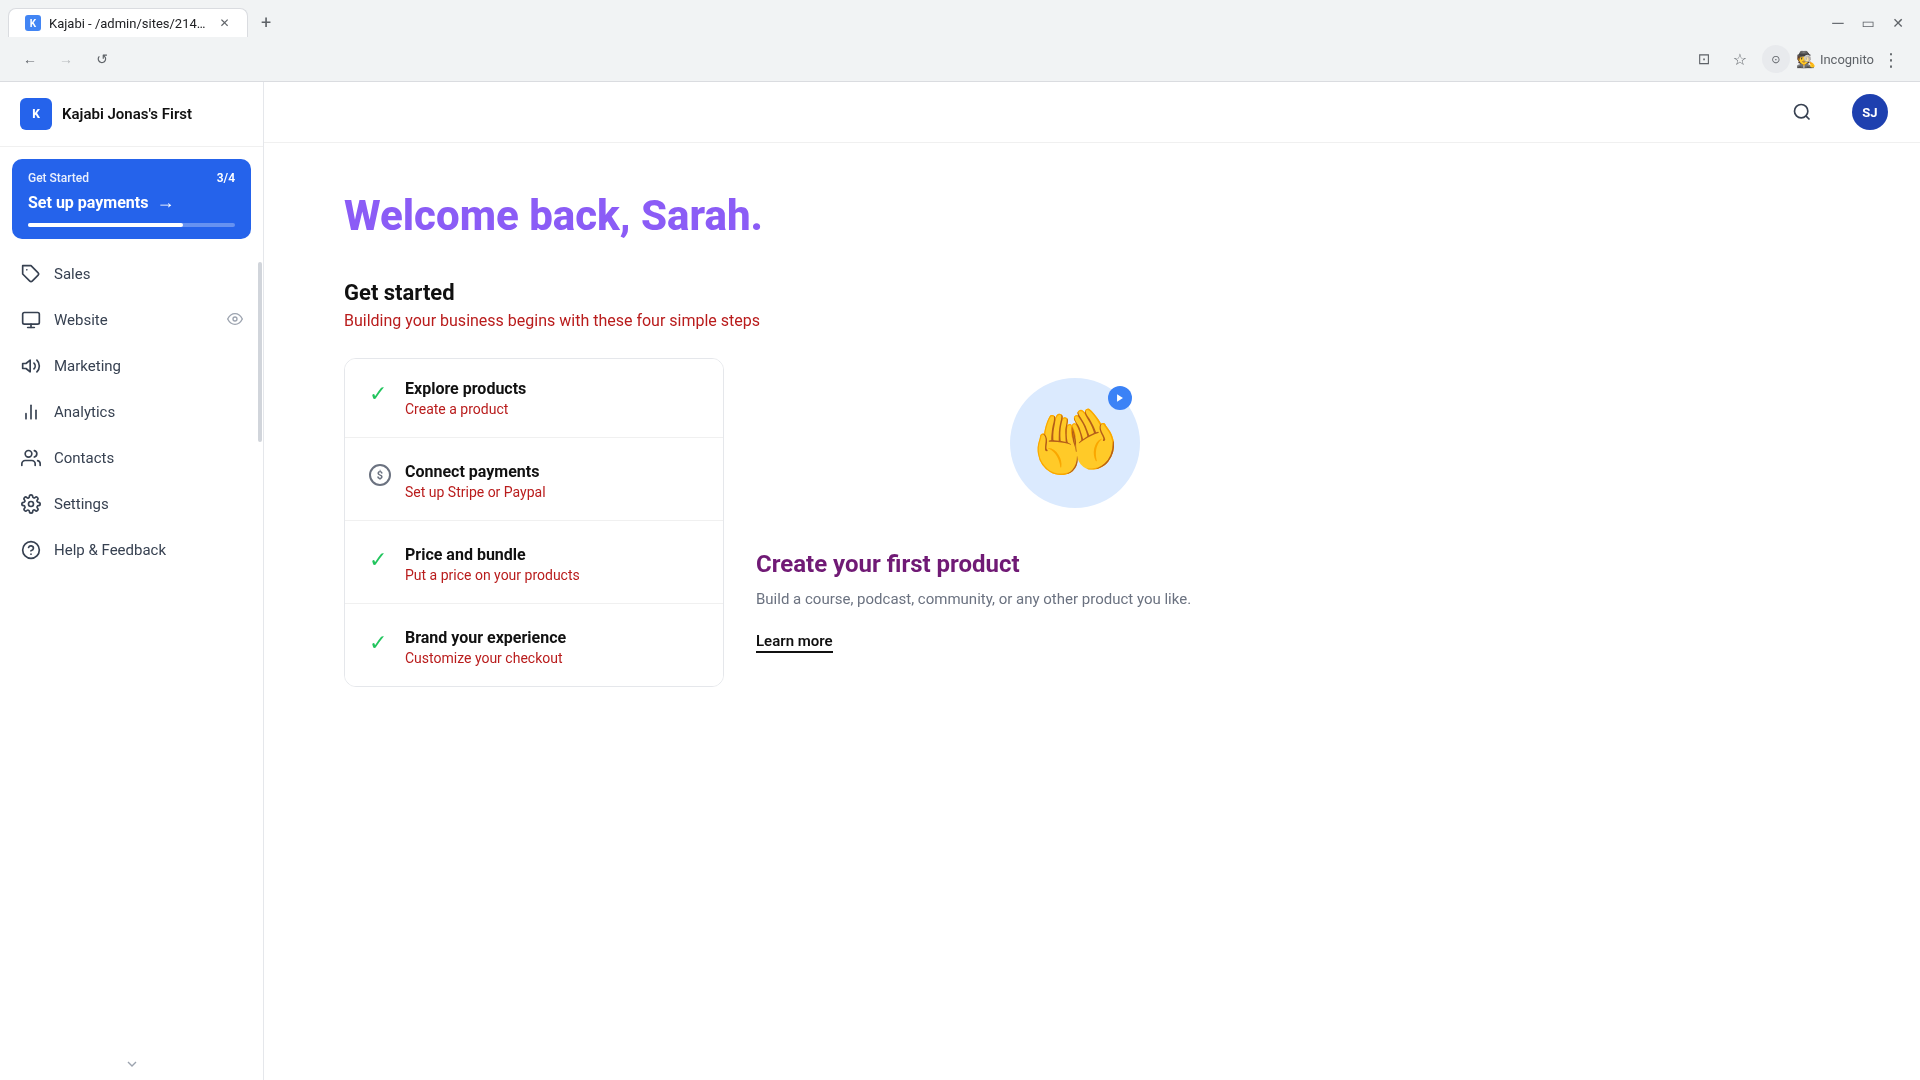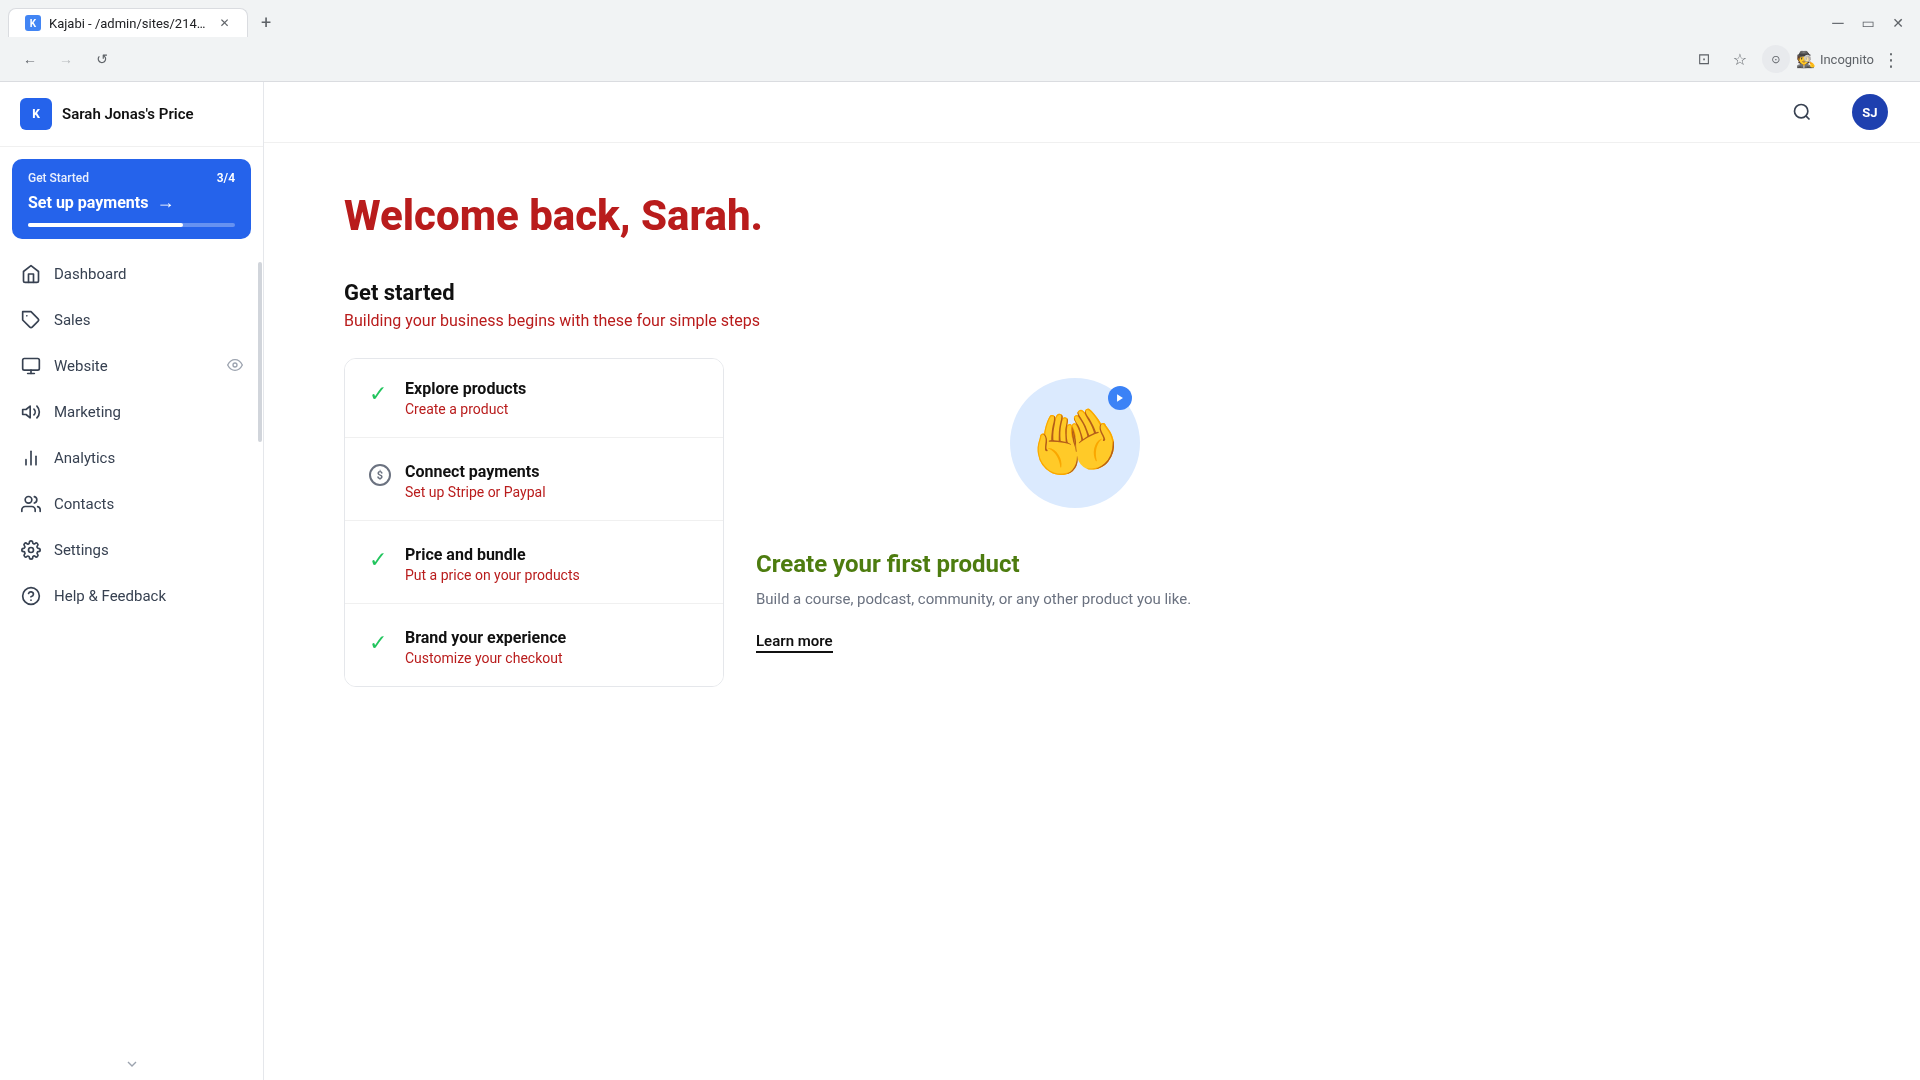--- a/index.html
+++ b/index.html
@@ -53,42 +53,42 @@
     .main::-webkit-scrollbar-thumb { background: #d1d5db; border-radius: 4px; }
 
     
     .app-topbar { display: flex; align-items: center; justify-content: flex-end; padding: 12px 32px; border-bottom: 1px solid #f0f0f0; background: #fff; position: sticky; top: 0; z-index: 10; }
     .topbar-right { display: flex; align-items: center; gap: 32px; }
     .search-icon-btn { width: 36px; height: 36px; border-radius: 50%; display: flex; align-items: center; justify-content: center; cursor: pointer; color: #374151; font-size: 18px; }
     .avatar { width: 36px; height: 36px; border-radius: 50%; background: #1e40af; display: flex; align-items: center; justify-content: center; color: white; font-size: 13px; font-weight: 700; cursor: pointer; }
 
     
     .dashboard-content { padding: 48px 80px; max-width: 1200px; }
-    .welcome-title { font-size: 42px; font-weight: 800; color: #b91c1c; margin-bottom: 40px; }
+    .welcome-title { font-size: 42px; font-weight: 800; color: #8b5cf6; margin-bottom: 40px; }
     .get-started-section { margin-bottom: 32px; }
     .section-title { font-size: 22px; font-weight: 700; color: #111; margin-bottom: 6px; }
     .section-subtitle { font-size: 16px; color: #b91c1c; margin-bottom: 28px; }
 
     .steps-grid { display: grid; grid-template-columns: 380px 1fr; gap: 32px; }
     .steps-list { display: flex; flex-direction: column; gap: 4px; border: 1px solid #e5e7eb; border-radius: 12px; overflow: hidden; }
     .step-item { display: flex; align-items: flex-start; gap: 14px; padding: 20px 24px; background: #fff; border-bottom: 1px solid #f0f0f0; cursor: pointer; }
     .step-item:last-child { border-bottom: none; }
     .step-check { width: 22px; height: 22px; flex-shrink: 0; margin-top: 2px; }
     .check-done { color: #22c55e; font-size: 20px; }
     .check-pending-dollar { width: 22px; height: 22px; border-radius: 50%; border: 2px solid #6b7280; display: flex; align-items: center; justify-content: center; font-size: 11px; color: #6b7280; font-weight: 700; }
     .step-content { flex: 1; }
     .step-title { font-size: 16px; font-weight: 700; color: #111; margin-bottom: 3px; }
     .step-desc { font-size: 14px; color: #b91c1c; }
 
     .right-panel { display: flex; flex-direction: column; gap: 24px; }
     .product-illustration { display: flex; justify-content: center; align-items: center; padding: 20px; }
     .hand-graphic { position: relative; width: 120px; height: 120px; }
 
     .create-product-card { padding: 8px 0; }
-    .create-product-title { font-size: 24px; font-weight: 700; color: #4d7c0f; margin-bottom: 10px; }
+    .create-product-title { font-size: 24px; font-weight: 700; color: #701a75; margin-bottom: 10px; }
     .create-product-desc { font-size: 15px; color: #6b7280; margin-bottom: 20px; line-height: 1.5; }
     .learn-more-btn { font-size: 15px; font-weight: 600; color: #111; text-decoration: none; display: inline-flex; align-items: center; gap: 4px; cursor: pointer; border-bottom: 2px solid #111; padding-bottom: 1px; }
   </style>
 </head>
 <body>
 
 <div class="browser-chrome">
   <div class="tab-bar">
     <div class="tab">
       <div class="tab-favicon">
@@ -124,48 +124,39 @@
   </div>
 </div>
 
 <div class="app">
 
   <div class="sidebar">
     <div class="sidebar-header">
       <div class="sidebar-logo">
         <span style="font-size:12px;font-weight:800;">K</span>
       </div>
-      <span class="sidebar-brand">Sarah Jonas's Price</span>
+      <span class="sidebar-brand">Kajabi Jonas's First</span>
     </div>
 
     <div class="get-started-banner">
       <div class="get-started-top">
         <span class="get-started-label">Get Started</span>
         <span class="get-started-count">3/4</span>
       </div>
       <div class="get-started-title">
         <span>Set up payments</span>
         <span class="get-started-arrow">→</span>
       </div>
       <div class="progress-bar-bg">
         <div class="progress-bar-fill"></div>
       </div>
     </div>
 
     <div class="sidebar-nav">
 
-      <div class="nav-item">
-        <div class="nav-icon">
-          <svg width="20" height="20" viewBox="0 0 24 24" fill="none" stroke="currentColor" stroke-width="2" stroke-linecap="round" stroke-linejoin="round">
-              <path d="M3 9l9-7 9 7v11a2 2 0 0 1-2 2H5a2 2 0 0 1-2-2z"></path>
-              <polyline points="9 22 9 12 15 12 15 22"></polyline>
-            </svg>
-        </div>
-        <span class="nav-label">Dashboard</span>
-      </div>
 
 
       <div class="nav-item">
         <div class="nav-icon">
           <svg width="20" height="20" viewBox="0 0 24 24" fill="none" stroke="currentColor" stroke-width="2" stroke-linecap="round" stroke-linejoin="round">
               <path d="M20.59 13.41l-7.17 7.17a2 2 0 0 1-2.83 0L2 12V2h10l8.59 8.59a2 2 0 0 1 0 2.82z"></path>
               <line x1="7" y1="7" x2="7.01" y2="7"></line>
             </svg>
         </div>
         <span class="nav-label">Sales</span>

